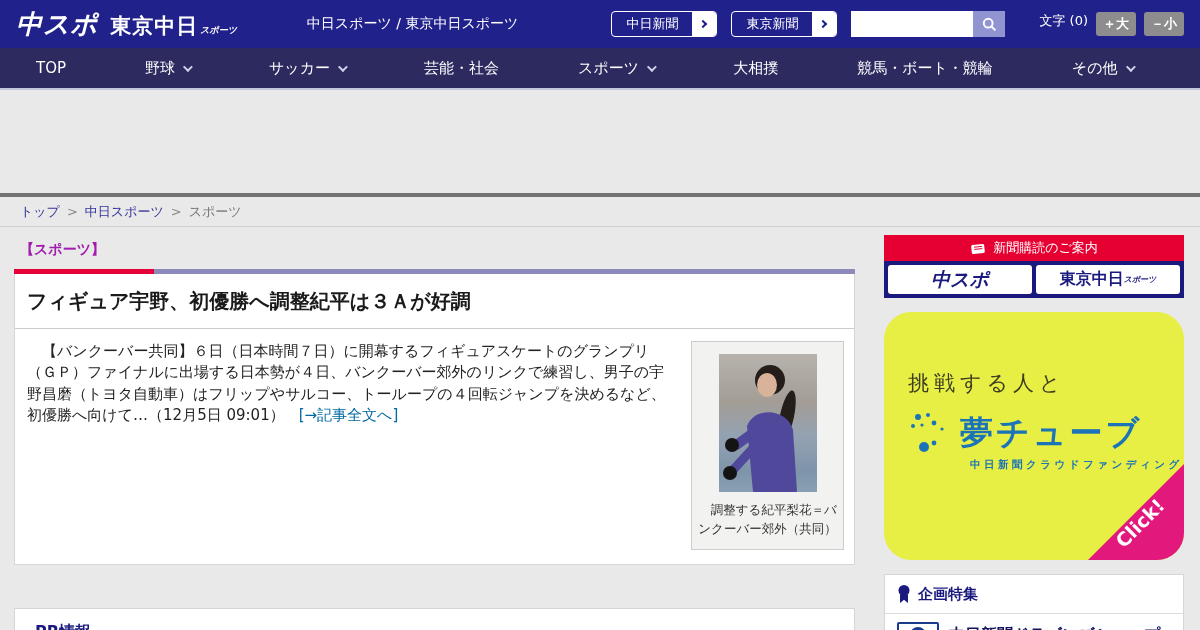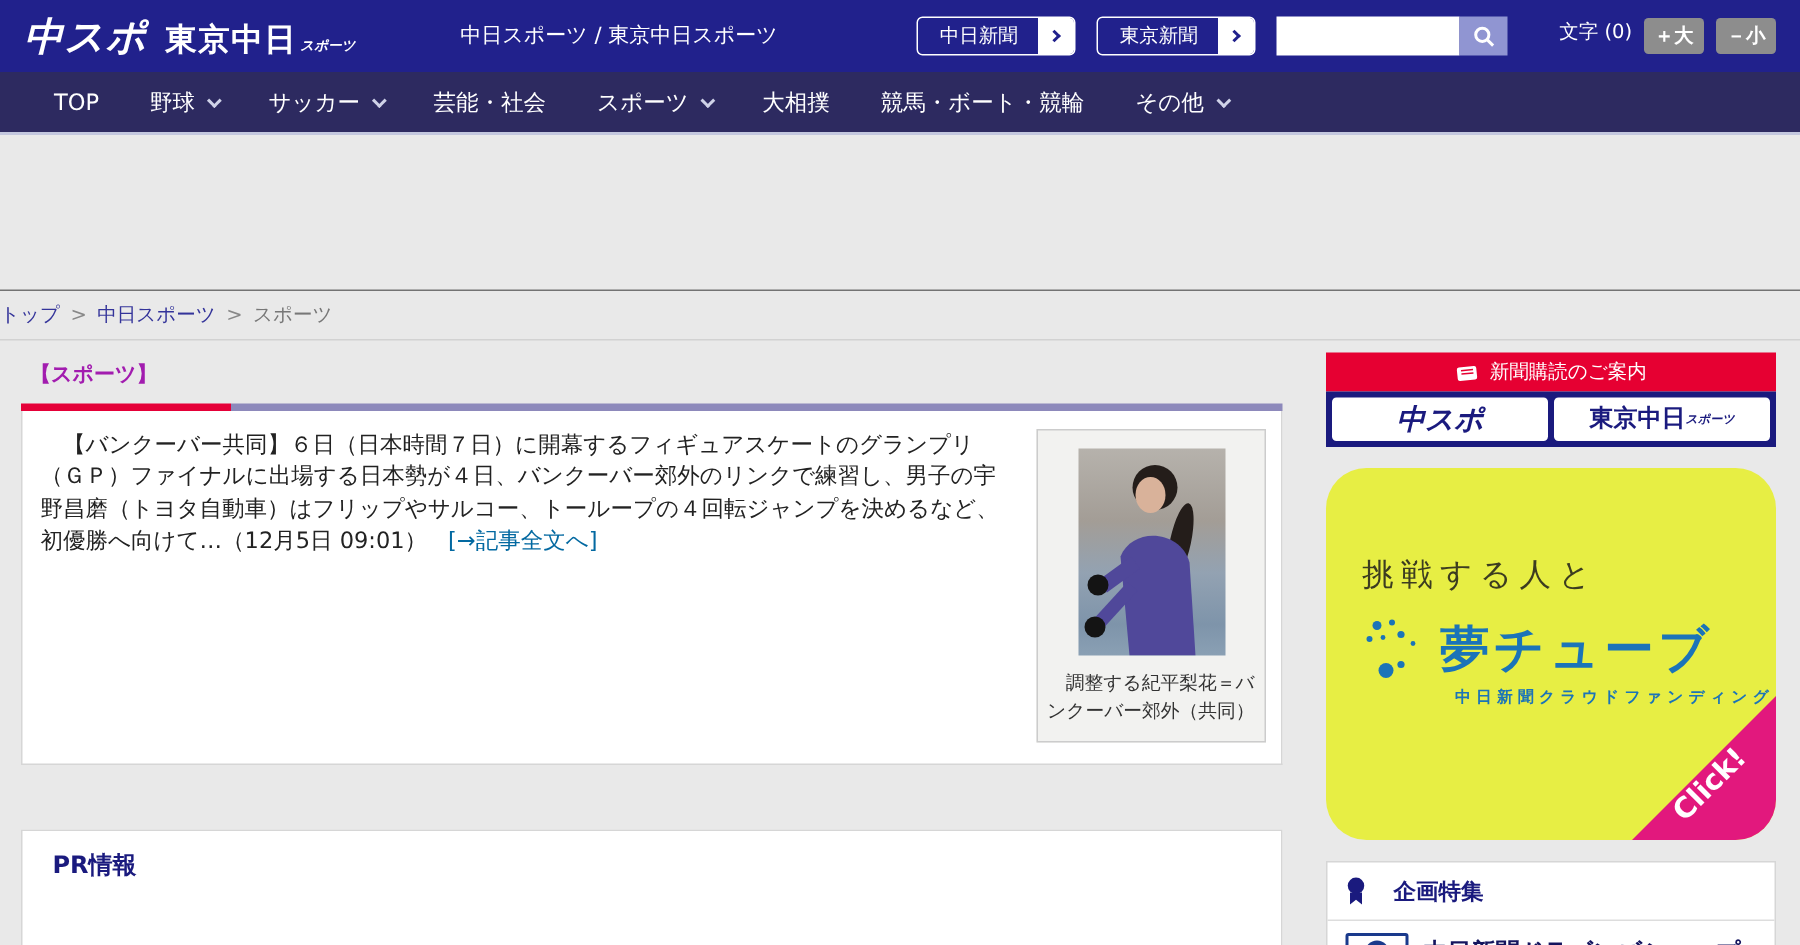--- a/index.html
+++ b/index.html
@@ -23,50 +23,50 @@
   .searchbox { display:flex; height:26px; margin-right:34px; }
   .searchbox input { width:122px; height:26px; border:none; outline:none; font-size:13px; padding:0 6px; }
   .search-btn { width:32px; height:26px; background:#9095d2; border:none; cursor:pointer;
     display:flex; align-items:center; justify-content:center; }
   .fontsize { display:flex; color:#fff; font-size:13px; }
   .fs-btn { background:#8d8d8d; color:#fff; font-size:13px; font-weight:bold; border:none;
     border-radius:3px; padding:3px 7px; margin-left:8px; cursor:pointer; }
 
   
   .nav { height:42px; background:#2d2a60; display:flex; align-items:center; padding-left:36px;
-    border-bottom:2px solid #c3c7de; }
+    border-bottom:2px solid #c3c7de;gap:45px; }
   .nav-item { color:#fff; font-size:15px; margin-right:34px; display:flex; align-items:center; cursor:pointer; }
   .chev-down { width:7px; height:7px; border-right:2px solid #cfd2e8; border-bottom:2px solid #cfd2e8;
     transform:rotate(45deg) translateY(-2px); margin-left:8px; }
 
   
   .top-ad { height:103px; background:#e9e9e9; }
-  .breadcrumb { height:34px; border-top:1px solid #737373; border-bottom:1px solid #d2d2d2;
-    display:flex; align-items:center; font-size:13px; color:#777; }
+  .breadcrumb { height:34px; border-top:4px solid #737373; border-bottom:1px solid #d2d2d2;
+    display:flex; align-items:center; padding-left:20px; font-size:13px; color:#777; }
   .breadcrumb a { color:#34349a; text-decoration:none; cursor:pointer; }
   .bc-sep { margin:0 7px; color:#888; }
 
   
   .content { display:flex; padding-top:8px; }
   .main-col { width:841px; margin-left:14px; }
   .side-col { width:300px; margin-left:29px; }
 
   .section-label { color:#a21caf; font-size:14px; font-weight:bold; margin:6px 0 10px 6px; }
 
   .article-card { background:#fff; border:1px solid #d6d6d6; border-top:none; }
   .card-topbar { height:5px; background:linear-gradient(to right, #e50038 0 140px, #8d89bb 140px 100%); }
   .headline-wrap { padding:14px 12px 13px 12px; border-bottom:1px solid #ccc; }
   .headline { font-size:20px; font-weight:bold; color:#1a1a1a; }
   .article-body { padding:12px 10px 14px 12px; min-height:222px; overflow:hidden; }
 
   .photo-box { float:right; width:153px; background:#f2f2f0; border:1px solid #ccc;
     margin-left:12px; padding:12px 4px 10px 4px; text-align:center; }
   .photo { width:98px; height:138px; margin:0 auto; display:block;
     background:linear-gradient(180deg,#b6b2ac 0%,#a39d96 35%,#93a2b2 60%,#7e94aa 85%,#8aa0b4 100%); }
-  .photo-caption { font-size:12.5px; color:#333; text-align:left; line-height:1.55; margin-top:8px; padding:0 2px; }
+  .photo-caption { font-size:12.5px; color:#333; text-align:center; line-height:1.55; margin-top:8px; padding:0 2px; }
 
   .body-text { font-size:15px; line-height:1.43; color:#222; }
   .fulltext-link { color:#0369a1; text-decoration:none; margin-left:14px; cursor:pointer; }
 
   .pr-card { background:#fff; border:1px solid #d6d6d6; margin-top:43px; padding:13px 20px; height:90px; }
   .pr-title { color:#1a1a7e; font-size:16px; font-weight:bold; }
 
   
   .sub-banner { cursor:pointer; }
   .sub-banner-top { background:#e60032; height:26px; display:flex; align-items:center;
@@ -86,21 +86,21 @@
   .yume-logo-row { display:flex; align-items:center; margin-top:8px; }
   .yume-logo-text { color:#1b74b8; font-size:33px; font-weight:bold; letter-spacing:3px; }
   .yume-sub { color:#1b74b8; font-size:10.5px; font-weight:bold; letter-spacing:3.5px; margin:2px 0 0 62px; }
   .click-tri { position:absolute; right:0; bottom:0; width:96px; height:96px; background:#e2187d;
     clip-path:polygon(100% 0, 100% 100%, 0 100%); }
   .click-txt { position:absolute; right:14px; bottom:26px; color:#fff; font-size:19px; font-weight:bold;
     transform:rotate(-45deg); }
 
   .feature-card { margin-top:14px; background:#fff; border:1px solid #d6d6d6; height:70px; }
   .feature-head { display:flex; align-items:center; padding:9px 12px; border-bottom:1px solid #ddd; }
-  .feature-title { color:#1a1a7e; font-size:15px; font-weight:bold; margin-left:18px; }
+  .feature-title { color:#1a1a7e; font-size:15px; font-weight:bold; margin-left:7px; }
   .feature-item { display:flex; align-items:center; padding:8px 12px; cursor:pointer; }
   .shop-icon { width:42px; height:26px; border:2px solid #1a3a8c; border-radius:2px; background:#fff;
     display:flex; align-items:center; justify-content:center; }
   .shop-icon i { width:16px; height:16px; border-radius:50%; background:#1a3a8c; display:block; }
   .feature-item-label { color:#14145e; font-size:16px; font-weight:bold; margin-left:10px; }
 </style>
 </head>
 <body>
 
 <div class="header">
@@ -180,20 +180,23 @@
   <span class="bc-sep">&gt;</span>
   <span>スポーツ</span>
 </div>
 
 <div class="content">
   <div class="main-col">
     <div class="section-label">【スポーツ】</div>
 
     <div class="card-topbar"></div>
     <div class="article-card">
+      <div class="headline-wrap">
+        <div class="headline">フィギュア宇野、初優勝へ調整紀平は３Ａが好調</div>
+      </div>
       <div class="article-body">
         <div class="photo-box">
           <div class="photo">
             <svg width="98" height="138" viewBox="0 0 98 138">
               <ellipse cx="68" cy="62" rx="7" ry="26" fill="#241d1a" transform="rotate(12 68 62)"></ellipse>
               <circle cx="51" cy="26" r="15" fill="#241d1a"></circle>
               <ellipse cx="48" cy="31" rx="10" ry="12" fill="#d9b29a"></ellipse>
               <path d="M28,72 C36,52 68,54 74,76 L78,138 L34,138 Z" fill="#50489a"></path>
               <line x1="38" y1="76" x2="16" y2="92" stroke="#50489a" stroke-width="10"></line>
               <line x1="36" y1="92" x2="14" y2="116" stroke="#50489a" stroke-width="9"></line>

